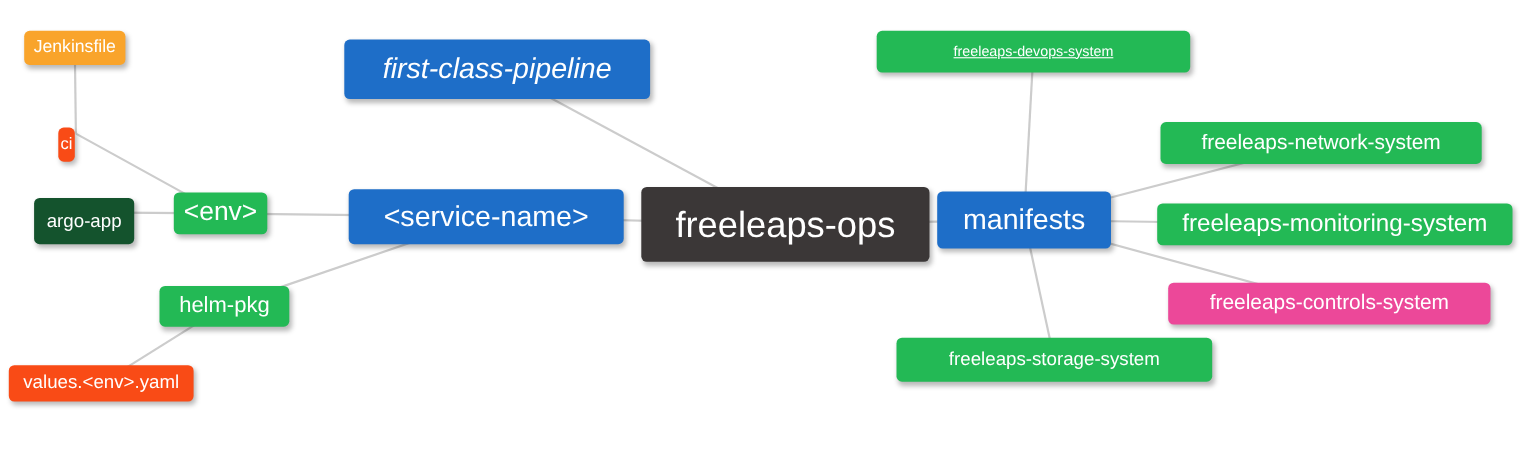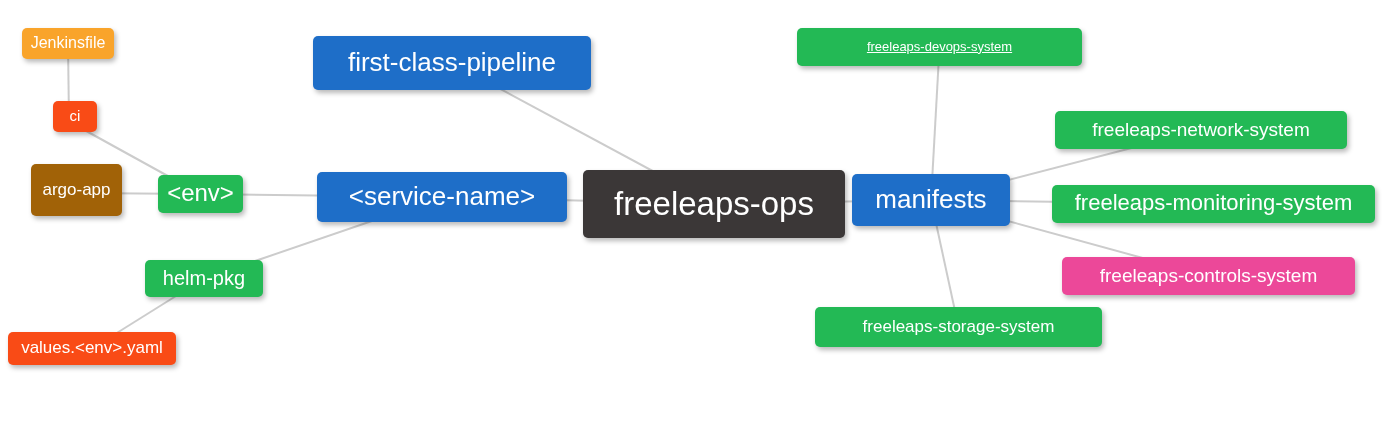--- a/index.html
+++ b/index.html
@@ -63,21 +63,21 @@
       <line x1="931" y1="200" x2="1201" y2="130" stroke="#cccccc"></line>
       <line x1="931" y1="200" x2="1213.5" y2="204" stroke="#cccccc"></line>
       <line x1="931" y1="200" x2="1208.5" y2="276" stroke="#cccccc"></line>
       <line x1="931" y1="200" x2="958.5" y2="327" stroke="#cccccc"></line>
     </svg>
   <div id="nodes-layer">
       <div class="node" style="left: 583px; top: 170px; width: 262px; height: 68px; background: rgb(59, 55, 55);">
         <span style="font-size: 33px;">freeleaps-ops</span>
       </div>
       <div class="node" style="left: 313px; top: 36px; width: 278px; height: 54px; background: rgb(30, 110, 200);">
-        <span style="font-size: 26px;">first-class-pipeline</span>
+        <span style="font-size: 26px; font-style: italic;">first-class-pipeline</span>
       </div>
       <div class="node" style="left: 317px; top: 172px; width: 250px; height: 50px; background: rgb(30, 110, 200);">
         <span style="font-size: 26px;">&lt;service-name&gt;</span>
       </div>
       <div class="node" style="left: 852px; top: 174px; width: 158px; height: 52px; background: rgb(30, 110, 200);">
         <span style="font-size: 26px;">manifests</span>
       </div>
       <div class="node" style="left: 158px; top: 175px; width: 85px; height: 38px; background: rgb(35, 185, 85);">
         <span style="font-size: 24px;">&lt;env&gt;</span>
       </div>
@@ -92,24 +92,24 @@
       </div>
       <div class="node" style="left: 1052px; top: 185px; width: 323px; height: 38px; background: rgb(35, 185, 85);">
         <span style="font-size: 22px;">freeleaps-monitoring-system</span>
       </div>
       <div class="node" style="left: 1062px; top: 257px; width: 293px; height: 38px; background: #ec4899;">
         <span style="font-size: 19px;">freeleaps-controls-system</span>
       </div>
       <div class="node" style="left: 815px; top: 307px; width: 287px; height: 40px; background: rgb(35, 185, 85);">
         <span style="font-size: 17px;">freeleaps-storage-system</span>
       </div>
-      <div class="node" style="left: 53px; top: 101px; width: 44px; height: 31px; background: rgb(249, 75, 22);">
+      <div class="node" style="left: 53px; top: 116px; width: 15px; height: 31px; background: rgb(249, 75, 22);">
         <span style="font-size: 15px;">ci</span>
       </div>
-      <div class="node" style="left: 31px; top: 164px; width: 91px; height: 52px; background: #a16207;">
+      <div class="node" style="left: 31px; top: 180px; width: 91px; height: 42px; background: #14532d;">
         <span style="font-size: 17px;">argo-app</span>
       </div>
       <div class="node" style="left: 8px; top: 332px; width: 168px; height: 33px; background: rgb(249, 75, 22);">
         <span style="font-size: 17px;">values.&lt;env&gt;.yaml</span>
       </div>
       <div class="node" style="left: 22px; top: 28px; width: 92px; height: 31px; background: rgb(249, 164, 43);">
         <span style="font-size: 16px;">Jenkinsfile</span>
       </div>
     </div>
 </div>

